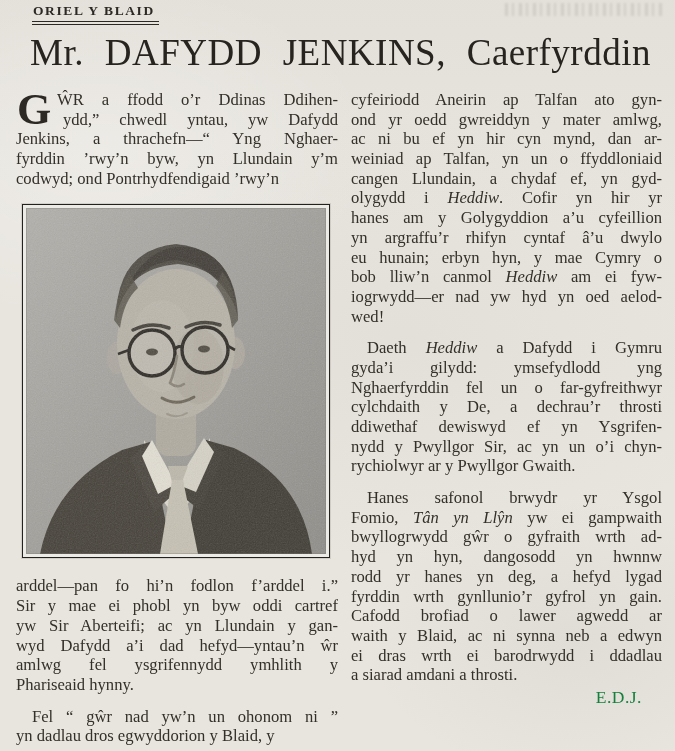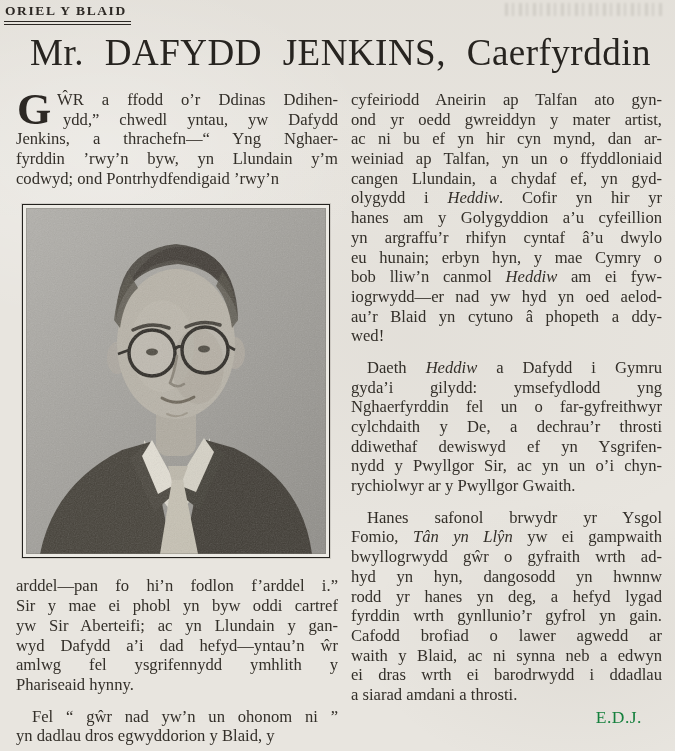--- a/index.html
+++ b/index.html
@@ -12,21 +12,21 @@
   
   body::before{
     content:"";position:absolute;inset:0;pointer-events:none;z-index:0;
     background:
       radial-gradient(ellipse 400px 250px at 15% 20%, rgba(255,255,255,0.28), transparent 70%),
       radial-gradient(ellipse 300px 200px at 85% 85%, rgba(120,110,95,0.07), transparent 70%),
       radial-gradient(ellipse 500px 300px at 60% 45%, rgba(130,120,105,0.05), transparent 75%),
       linear-gradient(180deg, rgba(140,130,115,0.05), rgba(255,255,255,0.0) 30%);
   }
   .kicker{
-    position:absolute;top:3px;left:4px;z-index:2;
+    position:absolute;top:3px;left:32px;z-index:2;
     font-size:13.5px;font-weight:bold;letter-spacing:1.6px;
     color:#2c2824;
     border-bottom:4px double #2c2824;
     padding:0 4px 2px 1px;
   }
   .bleedthrough{
     position:absolute;top:3px;right:10px;width:160px;height:13px;z-index:1;
     opacity:0.16;filter:blur(1px);
     background:repeating-linear-gradient(90deg,#6e6a63 0 3px,transparent 3px 7px,#6e6a63 7px 9px,transparent 9px 14px);
   }
@@ -175,31 +175,30 @@
           <div class="tl">Fel “ gŵr nad yw’n un ohonom ni ”</div>
           <div class="tl tl-last">yn dadlau dros egwyddorion y Blaid, y</div>
         </div>
     </div>
   </div>
 
   <div class="col col-right">
     <div class="para">
       <div class="lines">
           <div class="tl">cyfeiriodd Aneirin ap Talfan ato gyn-</div>
-          <div class="tl">ond yr oedd gwreiddyn y mater artist,</div>
+          <div class="tl">ond yr oedd gwreiddyn y mater amlwg,</div>
           <div class="tl">ac ni bu ef yn hir cyn mynd, dan ar-</div>
           <div class="tl">weiniad ap Talfan, yn un o ffyddloniaid</div>
           <div class="tl">cangen Llundain, a chydaf ef, yn gyd-</div>
           <div class="tl">olygydd i <i>Heddiw</i>.  Cofir yn hir yr</div>
           <div class="tl">hanes am y Golygyddion a’u cyfeillion</div>
           <div class="tl">yn argraffu’r rhifyn cyntaf â’u dwylo</div>
           <div class="tl">eu hunain; erbyn hyn, y mae Cymry o</div>
           <div class="tl">bob lliw’n canmol <i>Heddiw</i> am ei fyw-</div>
           <div class="tl">iogrwydd—er nad yw hyd yn oed aelod-</div>
-          <div class="tl">au’r Blaid yn cytuno â phopeth a ddy-</div>
           <div class="tl tl-last">wed!</div>
         </div>
     </div>
 
     <div class="para p-indent">
       <div class="lines">
           <div class="tl">Daeth <i>Heddiw</i> a Dafydd i Gymru</div>
           <div class="tl">gyda’i gilydd: ymsefydlodd yng</div>
           <div class="tl">Nghaerfyrddin fel un o far-gyfreithwyr</div>
           <div class="tl">cylchdaith y De, a dechrau’r throsti</div>

